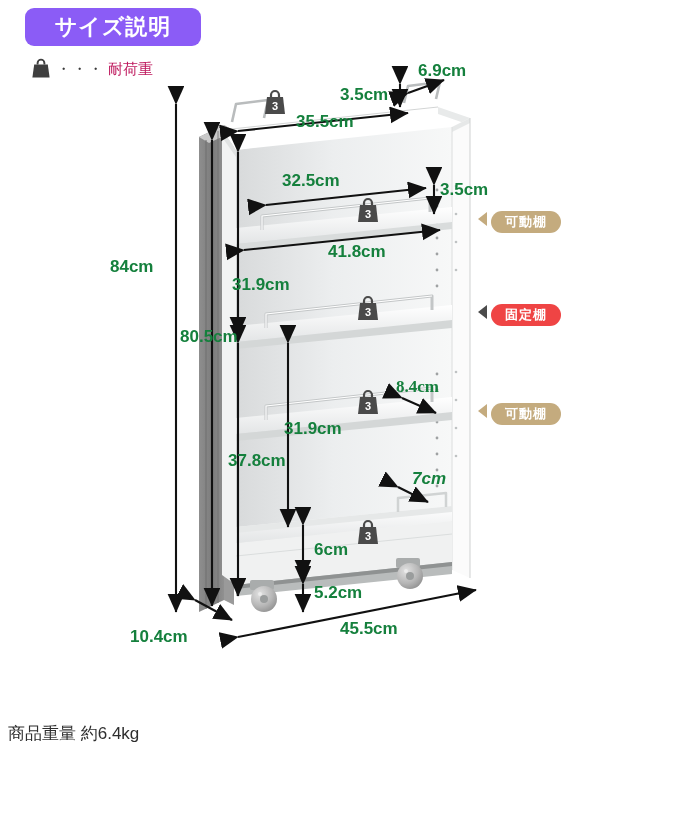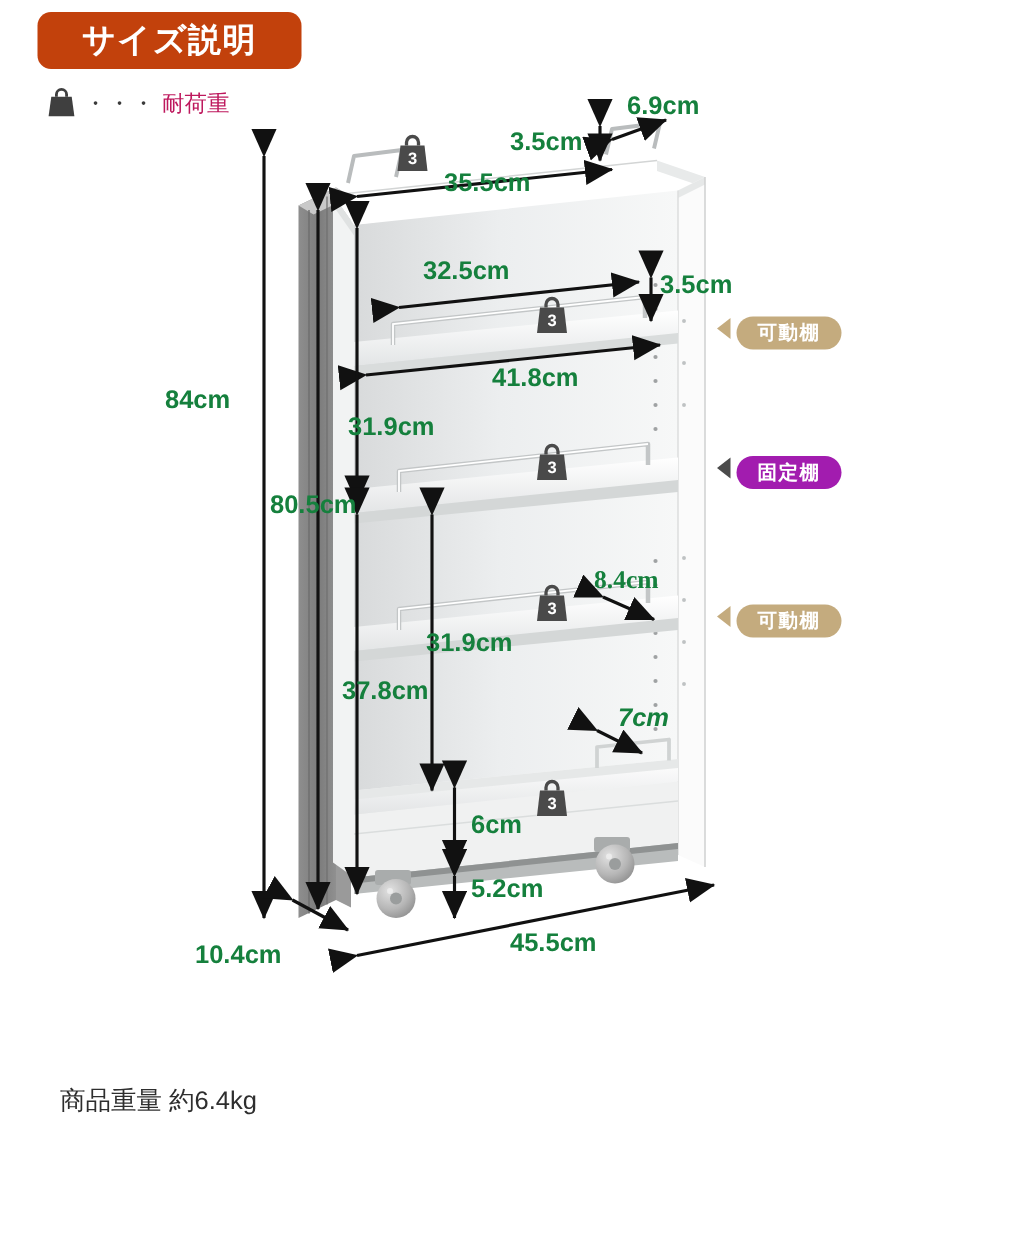--- a/index.html
+++ b/index.html
@@ -6,56 +6,56 @@
   body{
     width:690px;height:840px;background:#ffffff;
     font-family:"Liberation Sans","DejaVu Sans",sans-serif;
     color:#231f20;position:relative;overflow:hidden;
   }
   #stage{position:absolute;left:0;top:0;width:690px;height:840px;}
 
   
   .title-badge{
     position:absolute;left:25px;top:8px;width:176px;height:38px;
-    background:#c2410c;border-radius:9px;
+    background:#8b5cf6;border-radius:9px;
     display:flex;align-items:center;justify-content:center;
   }
   .title-badge span{
     color:#fff;font-size:22px;font-weight:bold;letter-spacing:1px;
     line-height:1;
   }
 
   
   .legend{position:absolute;left:30px;top:57px;display:flex;align-items:center;gap:4px;}
   .legend .lg-txt{font-size:15px;color:#be185d;font-weight:500;}
   .legend .dots{font-size:15px;color:#3a3a3a;letter-spacing:1px;}
 
   
   .weight-note{
-    position:absolute;left:8px;top:722px;font-size:17px;color:#2e2e2e;margin-left:32px;
+    position:absolute;left:8px;top:722px;font-size:17px;color:#2e2e2e;
   }
 
   
   svg.art{position:absolute;left:0;top:0;width:690px;height:840px;}
 
   
   .dim{
     position:absolute;font-size:17px;font-weight:bold;color:#15803d;
     white-space:nowrap;line-height:1;
   }
 
   
   .pill{
     position:absolute;height:22px;border-radius:11px;
     display:flex;align-items:center;justify-content:flex-end;
     color:#ffffff;font-size:13px;font-weight:bold;letter-spacing:1px;
     padding:0 14px;
   }
   .pill.movable{background:#c4ab7e;}
-  .pill.fixed{background:#a21caf;}
+  .pill.fixed{background:#ef4444;}
   .tri{
     position:absolute;width:0;height:0;
     border-top:7px solid transparent;border-bottom:7px solid transparent;
   }
   .tri.movable{border-right:9px solid #c4ab7e;}
   .tri.fixed{border-right:9px solid #4b4b4b;}
 
   
   .bag{position:absolute;width:26px;height:28px;}
 </style>

